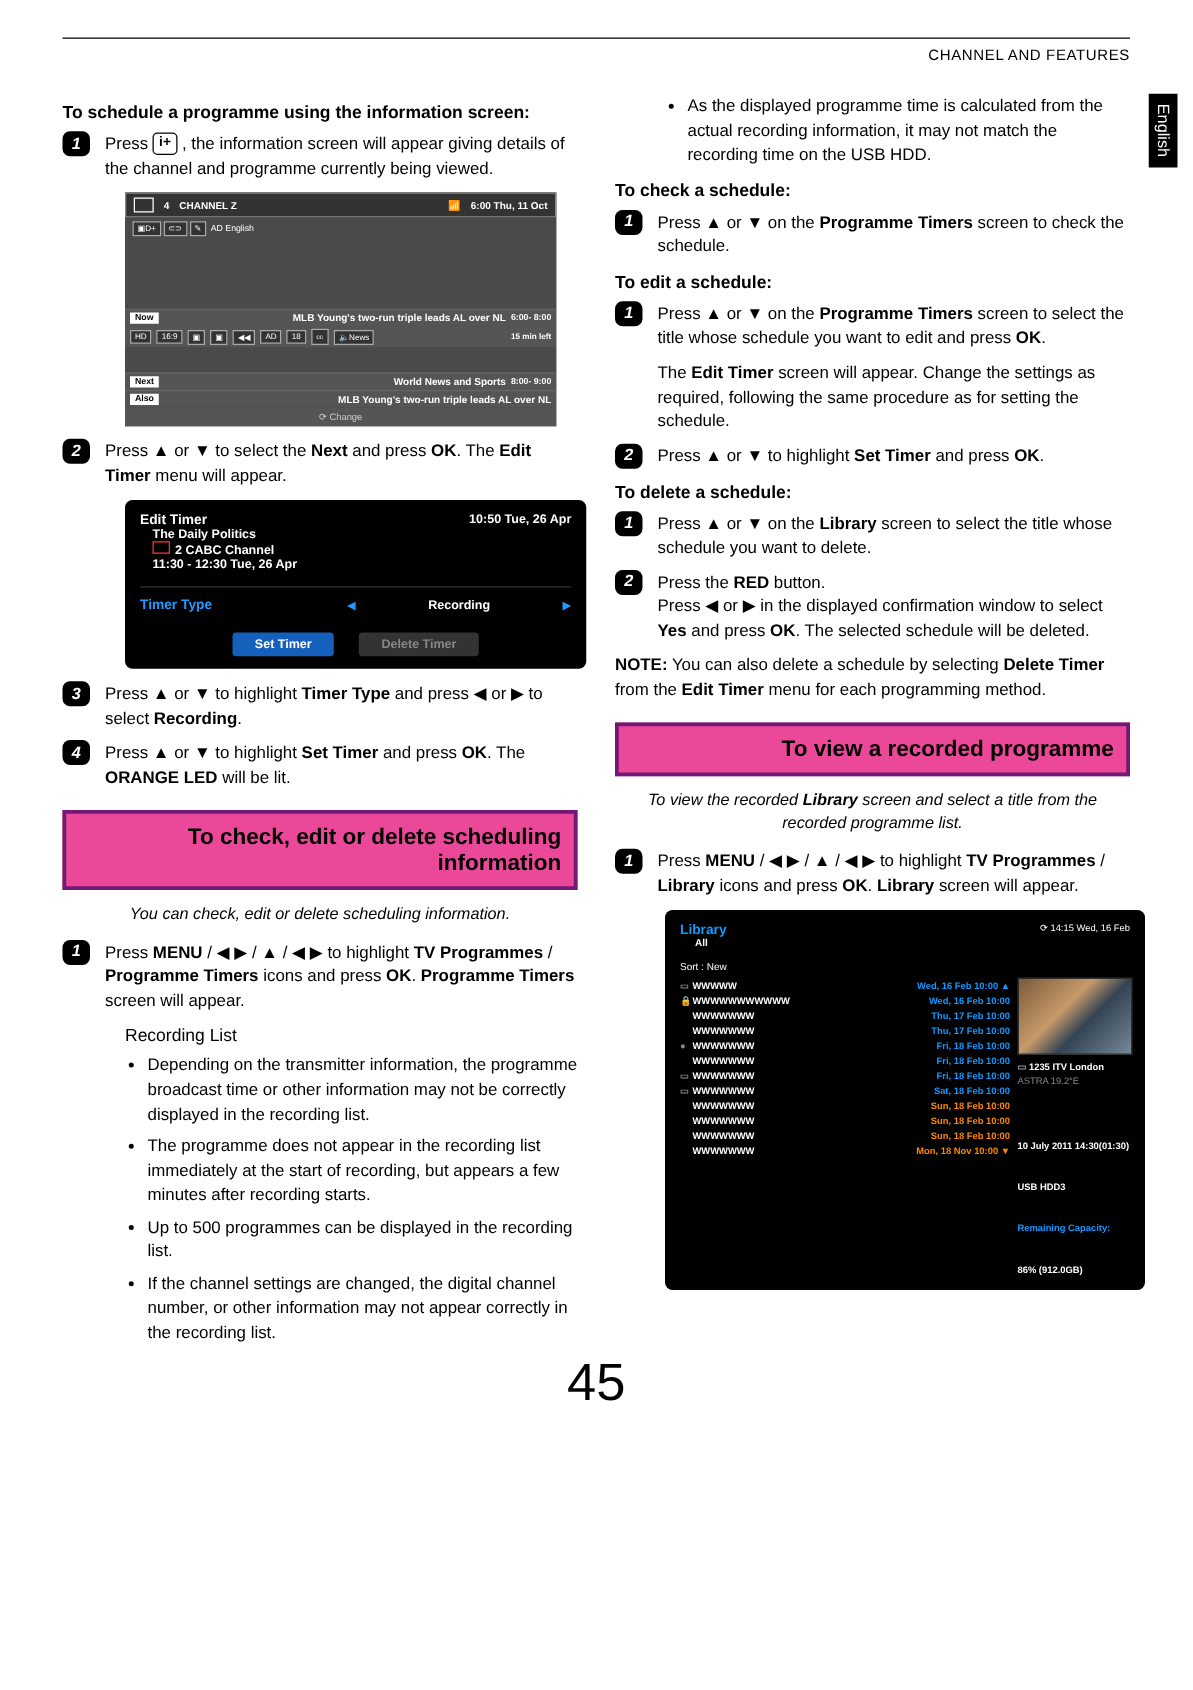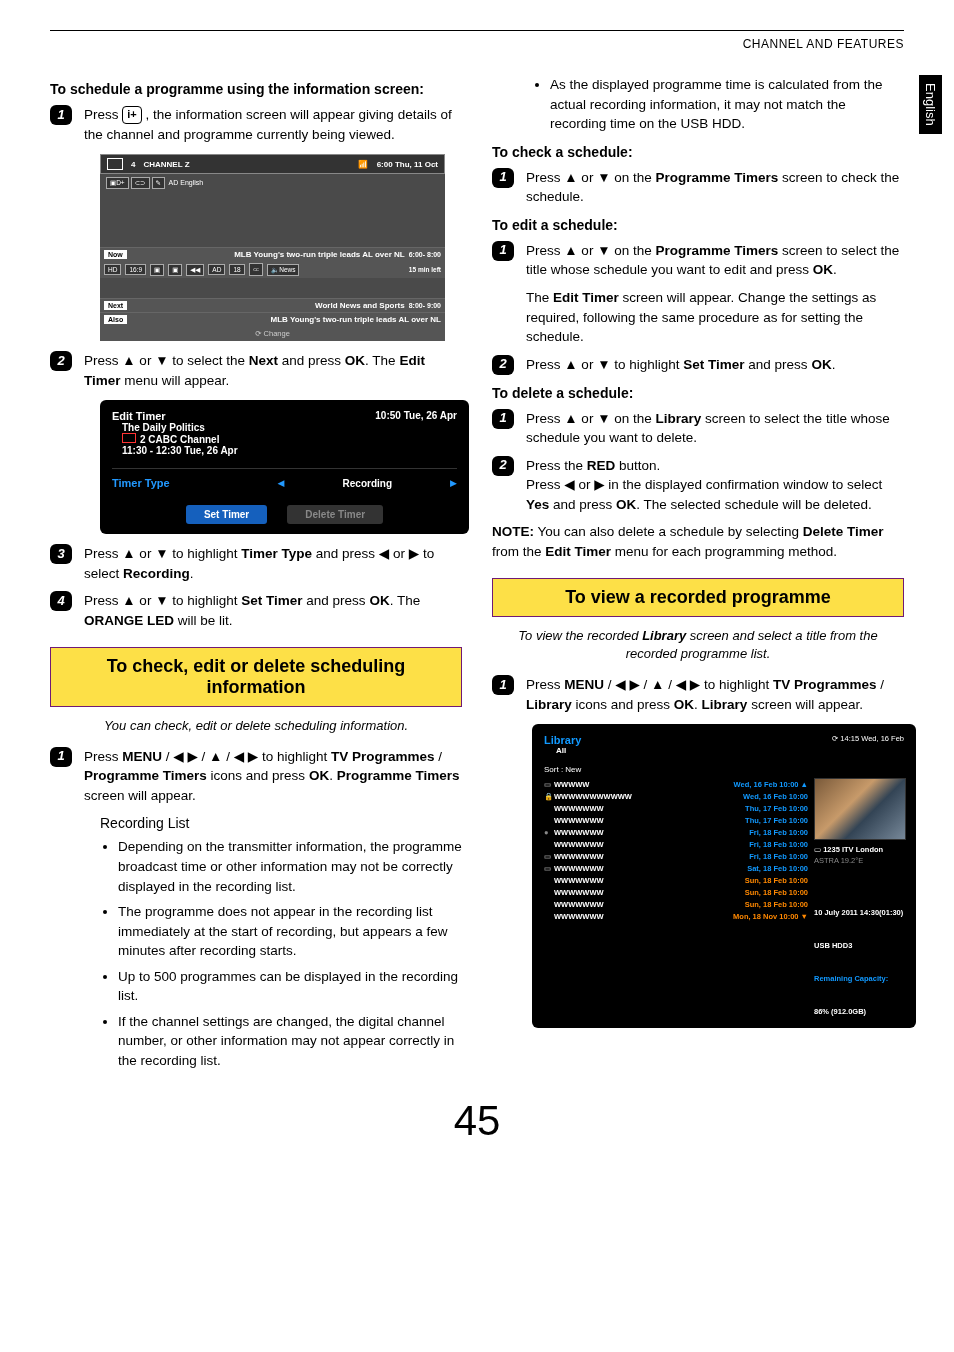--- a/index.html
+++ b/index.html
@@ -76,23 +76,23 @@
     justify-content: center;
     border: 1.5px solid #000;
     border-radius: 4px;
     padding: 0 4px;
     font-size: 11px;
     font-weight: bold;
     height: 16px;
     vertical-align: middle;
   }
   .section-box {
-    border: 1px solid #701a75;
-    background: #fde047;
-    text-align: center;
+    border: 3px solid #701a75;
+    background: #ec4899;
+    text-align: right;
     padding: 8px 10px;
     font-weight: bold;
     font-size: 18px;
     margin: 16px 0 10px 0;
   }
   .italic-intro {
     font-style: italic;
     text-align: center;
     font-size: 13px;
     margin: 8px 0 12px 0;
@@ -106,21 +106,20 @@
   .bullets {
     margin: 4px 0 4px 50px;
     padding-left: 18px;
     font-size: 13.5px;
     line-height: 1.45;
   }
   .bullets li { margin-bottom: 6px; }
   .page-num {
     text-align: center;
     font-size: 42px;
-    margin-top: 20px;
     font-family: Arial, sans-serif;
   }
   
   .info-screen {
     margin: 10px 0 10px 50px;
     width: 345px;
     background: #444;
     color: #fff;
     font-size: 8px;
   }

